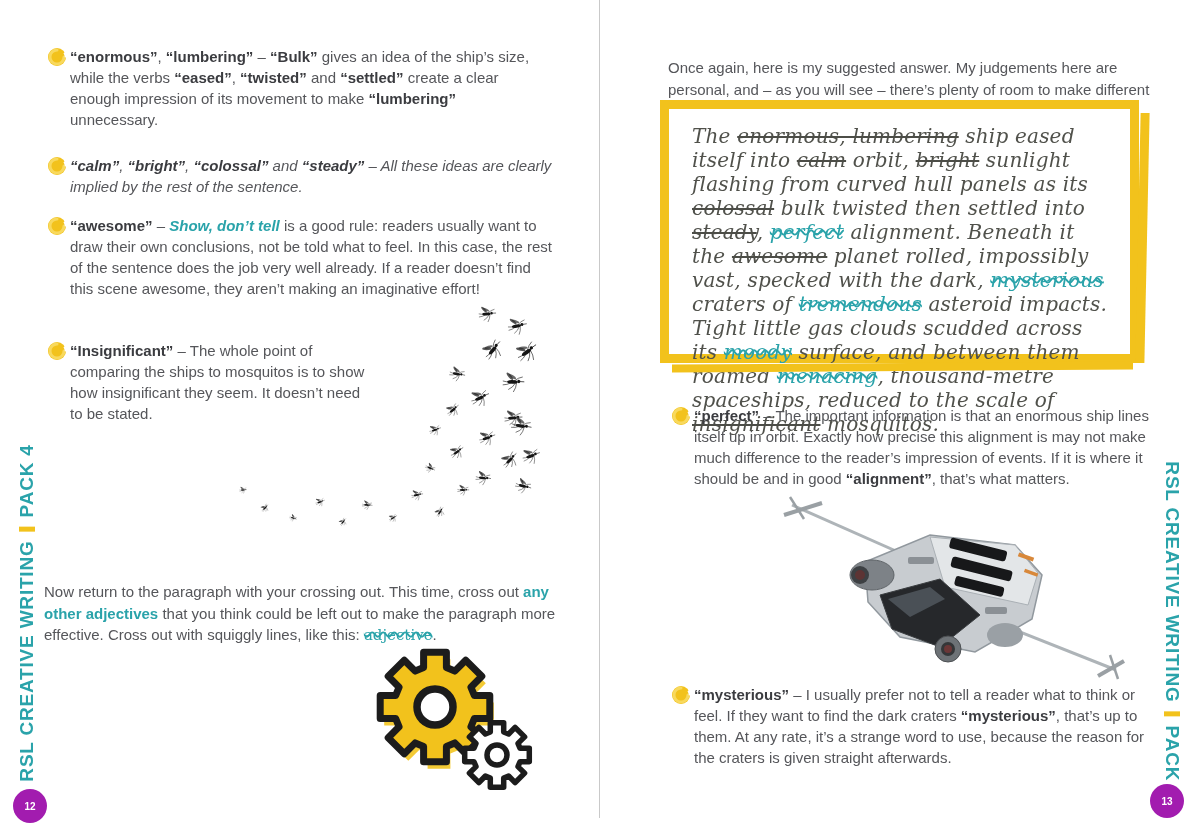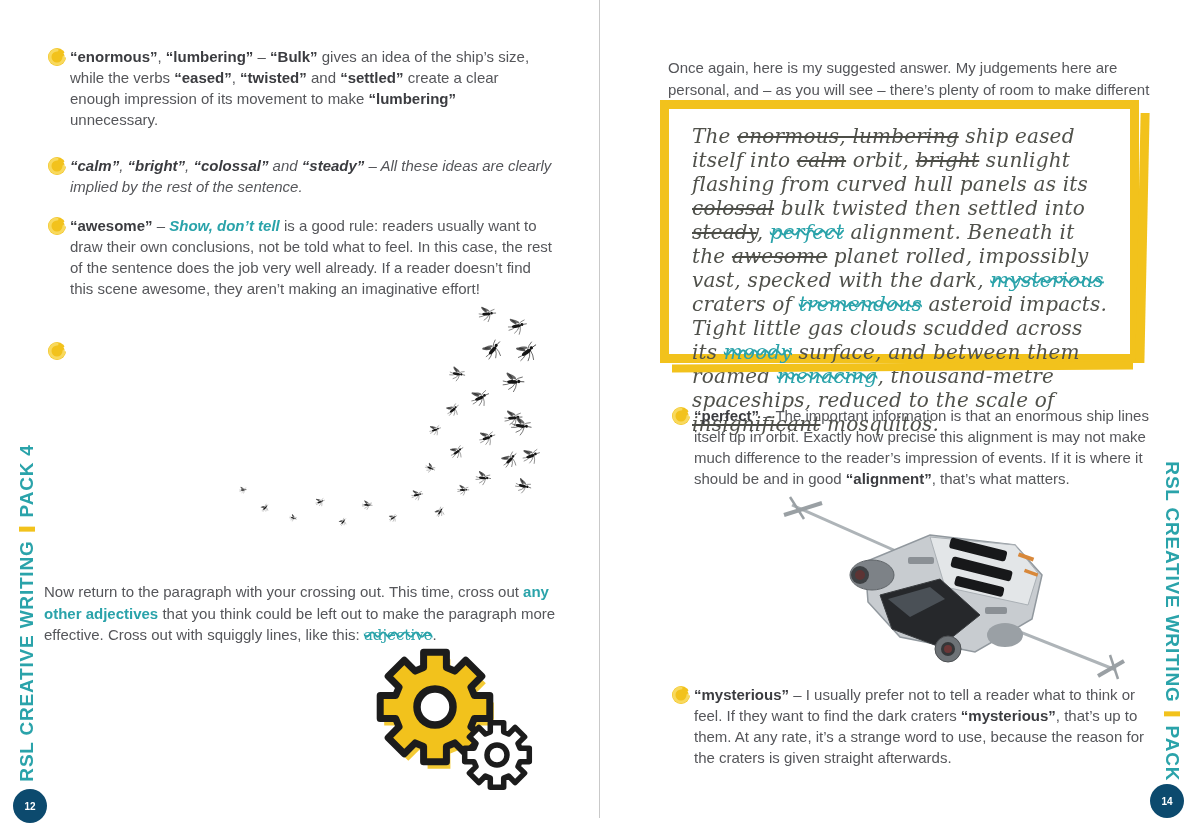--- a/index.html
+++ b/index.html
@@ -52,21 +52,21 @@
   }
 
   
   .sidebar{position:absolute;white-space:nowrap;color:var(--teal);
     font-weight:bold;font-size:19px;letter-spacing:0.8px;}
   .sidebar .sep{display:inline-block;width:5px;height:16px;background:var(--yellow);
     margin:0 9px;vertical-align:-2px;}
   .sidebar-left{left:27px;top:613px;transform:translate(-50%,-50%) rotate(-90deg);}
   .sidebar-right{left:1172px;top:630px;transform:translate(-50%,-50%) rotate(90deg);}
 
-  .page-num{position:absolute;width:34px;height:34px;border-radius:50%;background:#0c4a6e;
+  .page-num{position:absolute;width:34px;height:34px;border-radius:50%;background:#a21caf;
     color:#fff;font-size:10px;font-weight:bold;display:flex;align-items:center;justify-content:center;}
   .pn-left{left:13px;top:789px;}
   .pn-right{left:1150px;top:784px;}
 
   svg.art{position:absolute;overflow:visible;}
 </style>
 </head>
 <body>
 
 <svg width="0" height="0" style="position:absolute" aria-hidden="true">
@@ -115,20 +115,21 @@
     <svg class="bullet-icon" viewBox="0 0 26 26">
         <use href="#doodle"></use>
       </svg>
     <div class="bullet-text" style="width:482px;"><span class="seg-b">“awesome”</span><span class="seg-n"> – </span><span class="seg-ti">Show, don’t tell</span><span class="seg-n"> is a good rule: readers usually want to draw their own conclusions, not be told what to feel. In this case, the rest of the sentence does the job very well already. If a reader doesn’t find this scene awesome, they aren’t making an imaginative effort!</span></div>
   </div>
 
   <div class="bullet" style="left:44px;top:340px;width:350px;">
     <svg class="bullet-icon" viewBox="0 0 26 26">
         <use href="#doodle"></use>
       </svg>
+    <div class="bullet-text" style="width:300px;"><span class="seg-b">“Insignificant”</span><span class="seg-n"> – The whole point of comparing the ships to mosquitos is to show how insignificant they seem. It doesn’t need to be stated.</span></div>
   </div>
 
   <svg class="art" style="left:225px;top:290px;" width="320" height="250" viewBox="0 0 320 250">
       <use href="#mosq" transform="translate(18,200) rotate(15) scale(0.22)"></use>
       <use href="#mosq" transform="translate(40,218) rotate(-25) scale(0.25)"></use>
       <use href="#mosq" transform="translate(68,228) rotate(40) scale(0.22)"></use>
       <use href="#mosq" transform="translate(95,212) rotate(0) scale(0.28)"></use>
       <use href="#mosq" transform="translate(118,232) rotate(-30) scale(0.24)"></use>
       <use href="#mosq" transform="translate(142,215) rotate(25) scale(0.3)"></use>
       <use href="#mosq" transform="translate(168,228) rotate(-10) scale(0.26)"></use>
@@ -223,15 +224,15 @@
         <use href="#doodle"></use>
       </svg>
     <div class="bullet-text" style="width:455px;"><span class="seg-b">“mysterious”</span><span class="seg-n"> – I usually prefer not to tell a reader what to think or feel. If they want to find the dark craters </span><span class="seg-b">“mysterious”</span><span class="seg-n">, that’s up to them. At any rate, it’s a strange word to use, because the reason for the craters is given straight afterwards.</span></div>
   </div>
 
   <div class="sidebar sidebar-right">
     <span>RSL CREATIVE WRITING</span><span class="sep"></span><span>PACK 4</span>
   </div>
 
   <div class="page-num pn-right">
-    <span>14</span>
+    <span>13</span>
   </div>
 </div>
 
 </body></html>

